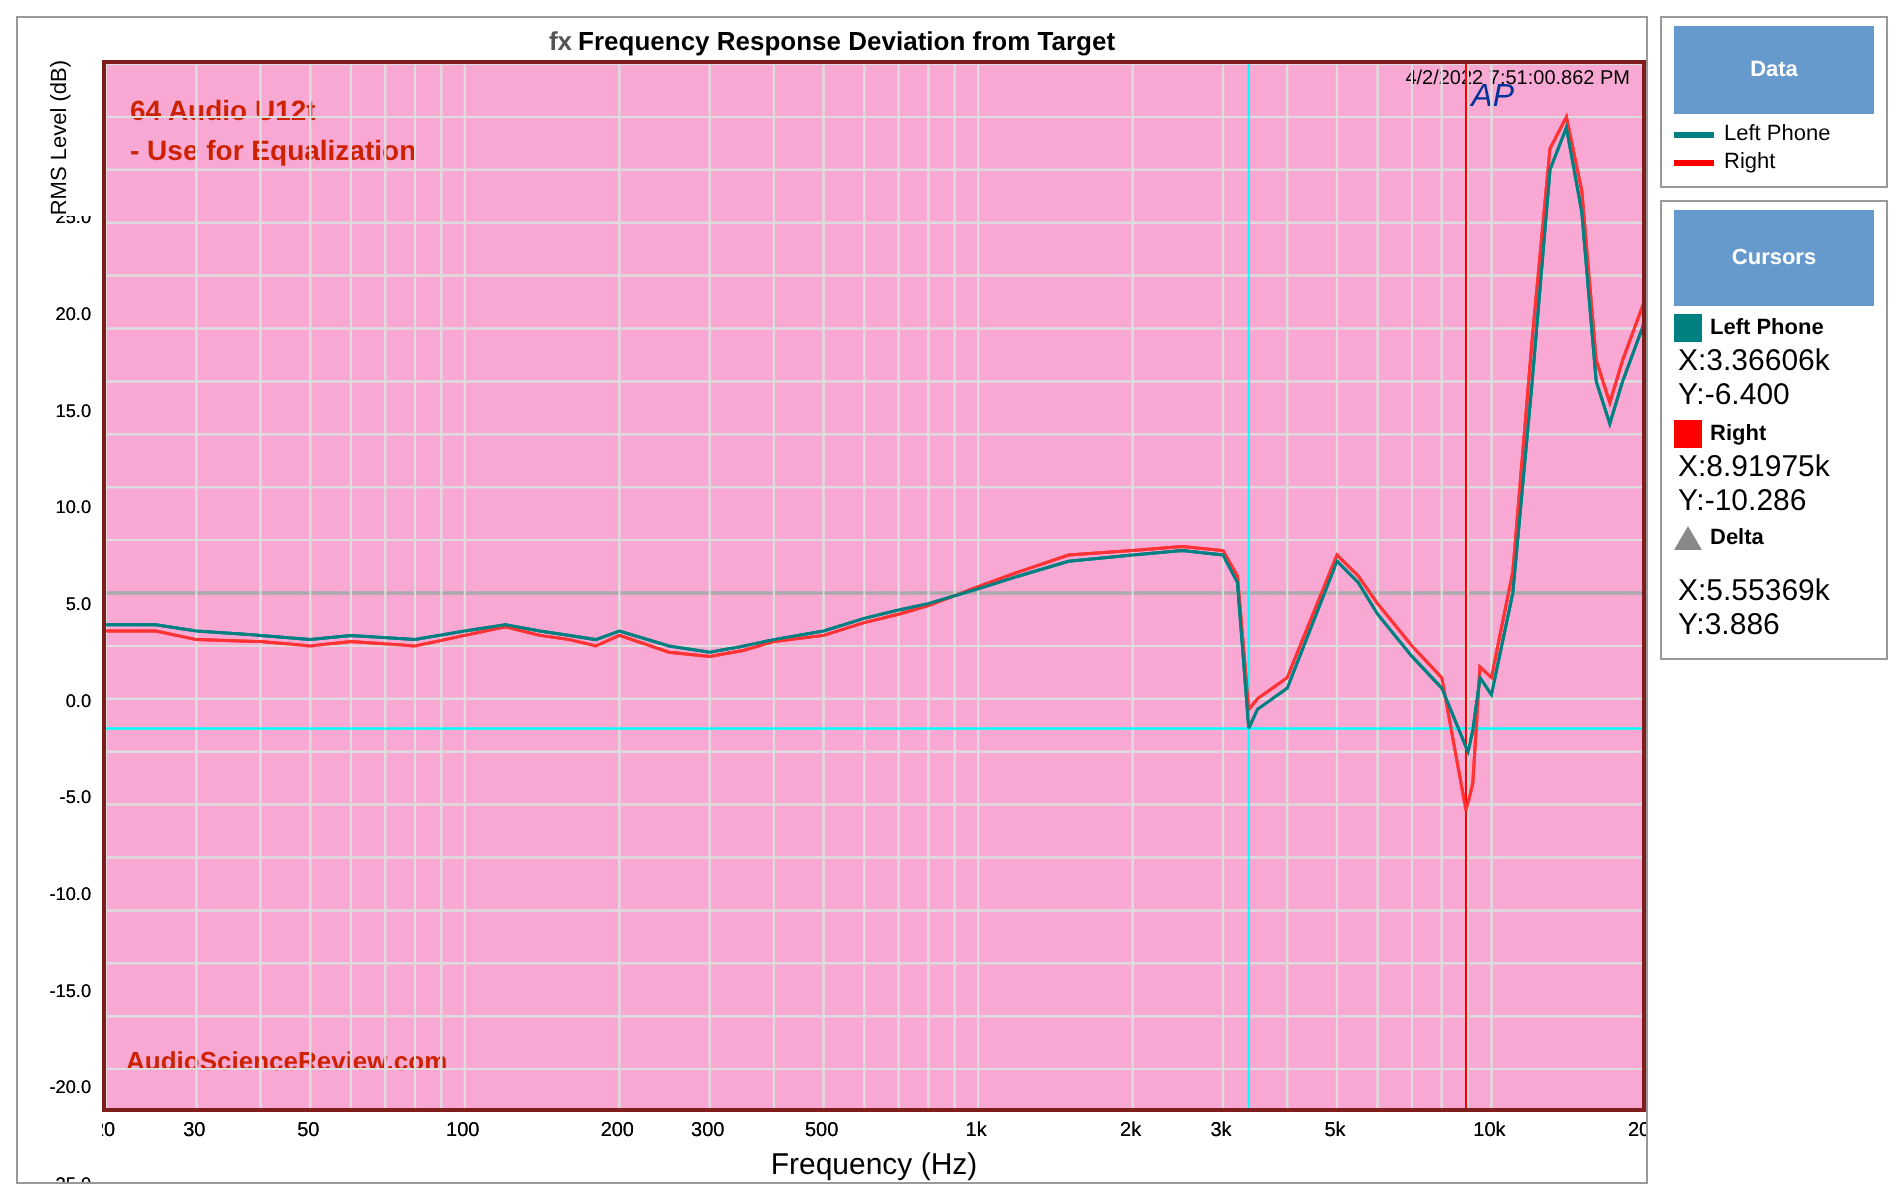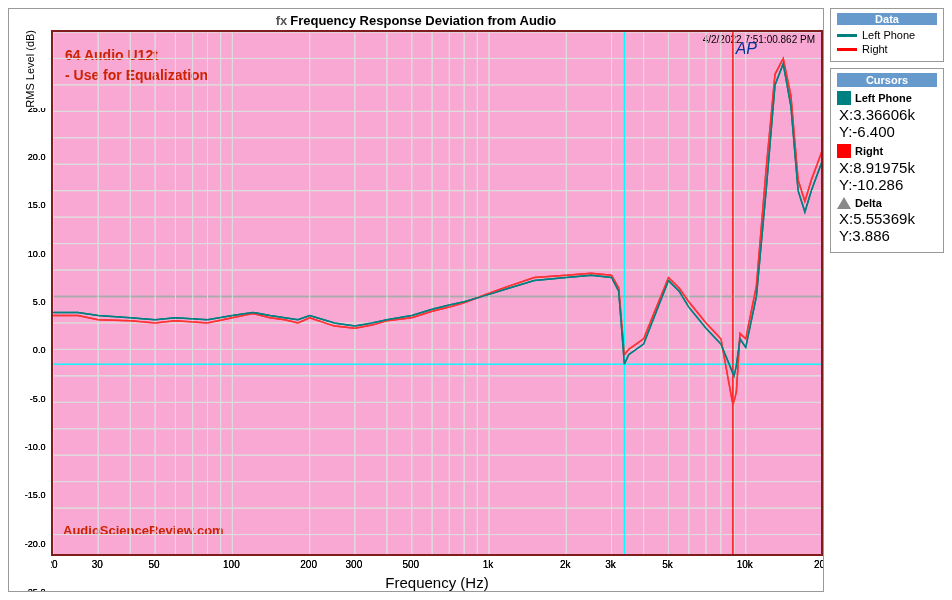--- a/index.html
+++ b/index.html
@@ -85,21 +85,21 @@
       border: 1px solid #999;
       padding: 4px 6px;
       background: #fff;
     }
     .legend-title {
       font-size: 11px;
       font-weight: bold;
       color: #fff;
       background: #6699cc;
       text-align: center;
-      padding: 0 4px;
+      padding: 16px 4px;
       margin-bottom: 4px;
     }
     .legend-item {
       display: flex;
       align-items: center;
       gap: 5px;
       margin-bottom: 2px;
       font-size: 11px;
     }
     .legend-color {
@@ -111,21 +111,21 @@
       border: 1px solid #999;
       padding: 4px 6px;
       background: #fff;
     }
     .cursor-title {
       font-size: 11px;
       font-weight: bold;
       color: #fff;
       background: #6699cc;
       text-align: center;
-      padding: 1px 4px;
+      padding: 18px 4px;
       margin-bottom: 4px;
     }
     .cursor-item {
       margin-bottom: 4px;
     }
     .cursor-color-label {
       display: flex;
       align-items: center;
       gap: 4px;
       font-size: 11px;
@@ -141,21 +141,21 @@
       font-size: 15px;
       color: #000;
       padding-left: 2px;
     }
     .delta-label {
       display: flex;
       align-items: center;
       gap: 4px;
       font-size: 11px;
       font-weight: bold;
-      margin-bottom: 1px;
+      margin-bottom: 12px;
       margin-top: 4px;
     }
     .delta-triangle {
       width: 0;
       height: 0;
       border-left: 7px solid transparent;
       border-right: 7px solid transparent;
       border-bottom: 12px solid #888;
       flex-shrink: 0;
     }
@@ -192,21 +192,21 @@
       color: #003399;
       font-style: italic;
     }
   </style>
 </head>
 <body>
 
 <div class="main-container">
   <div class="chart-area">
     <div class="chart-title">
-      <span class="chart-title-icon">fx</span><span>Frequency Response Deviation from Audio</span>
+      <span class="chart-title-icon">fx</span><span>Frequency Response Deviation from Target</span>
     </div>
     <div class="chart-inner">
 
       <div style="display:flex;flex-direction:column;align-items:center;width:42px;padding-top:0">
         <div class="y-axis-label">RMS Level (dB)</div>
 
         <div style="position:relative;flex:1;width:38px;">
           <svg id="ytick-svg" style="position:absolute;top:0;left:0;width:100%;height:100%" viewBox="0 0 38 529">
               <text x="36" y="533" text-anchor="end" font-size="10" fill="#000">-25.0</text>
               <text x="36" y="480.1" text-anchor="end" font-size="10" fill="#000">-20.0</text>

